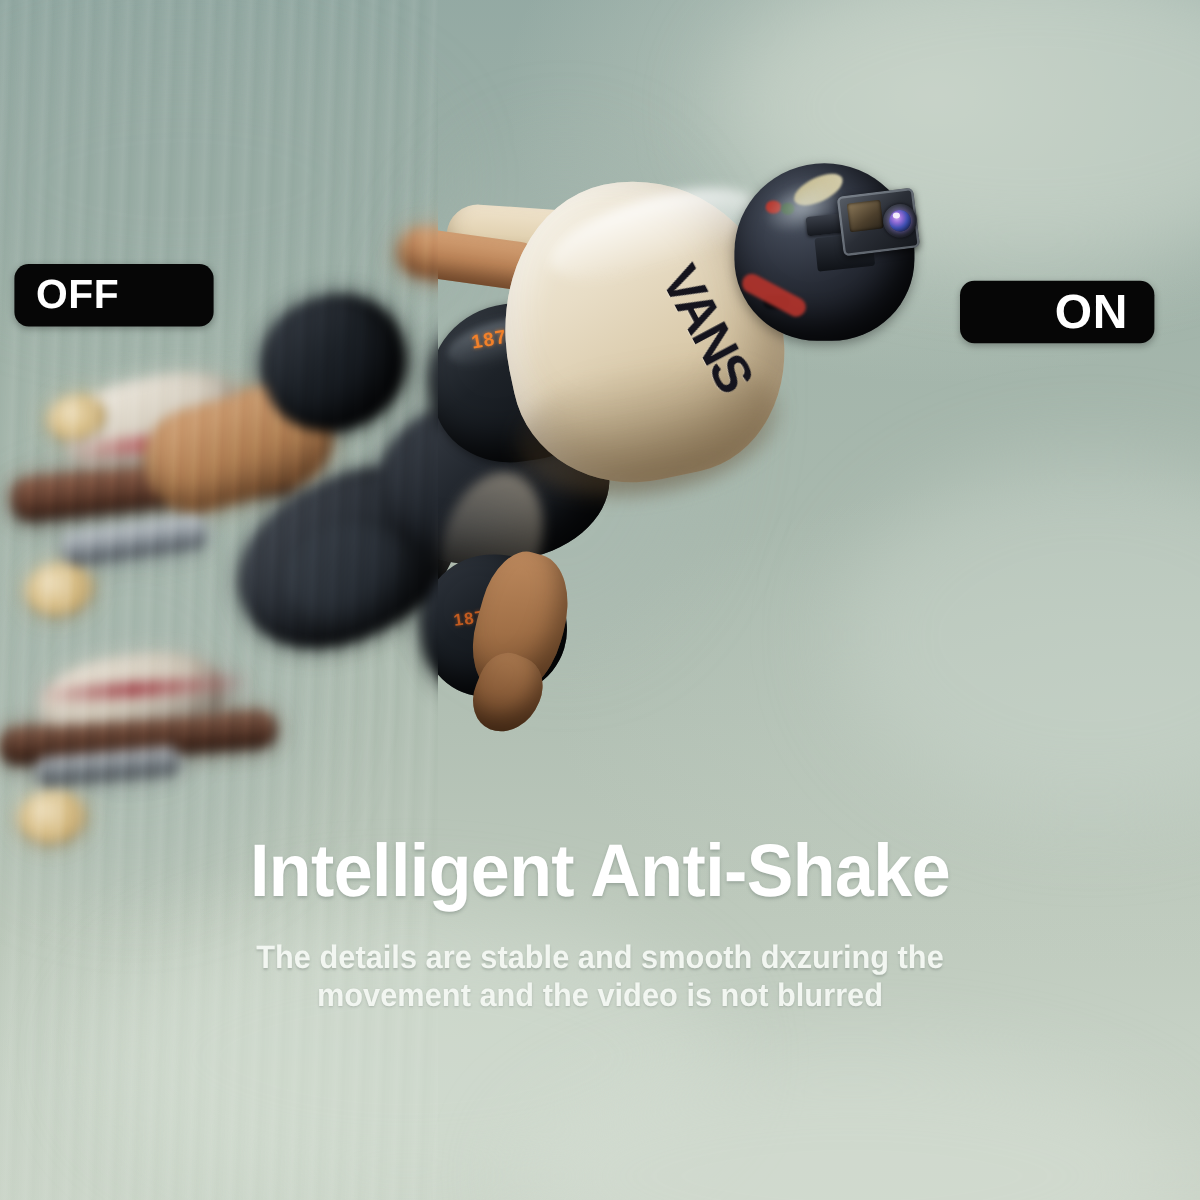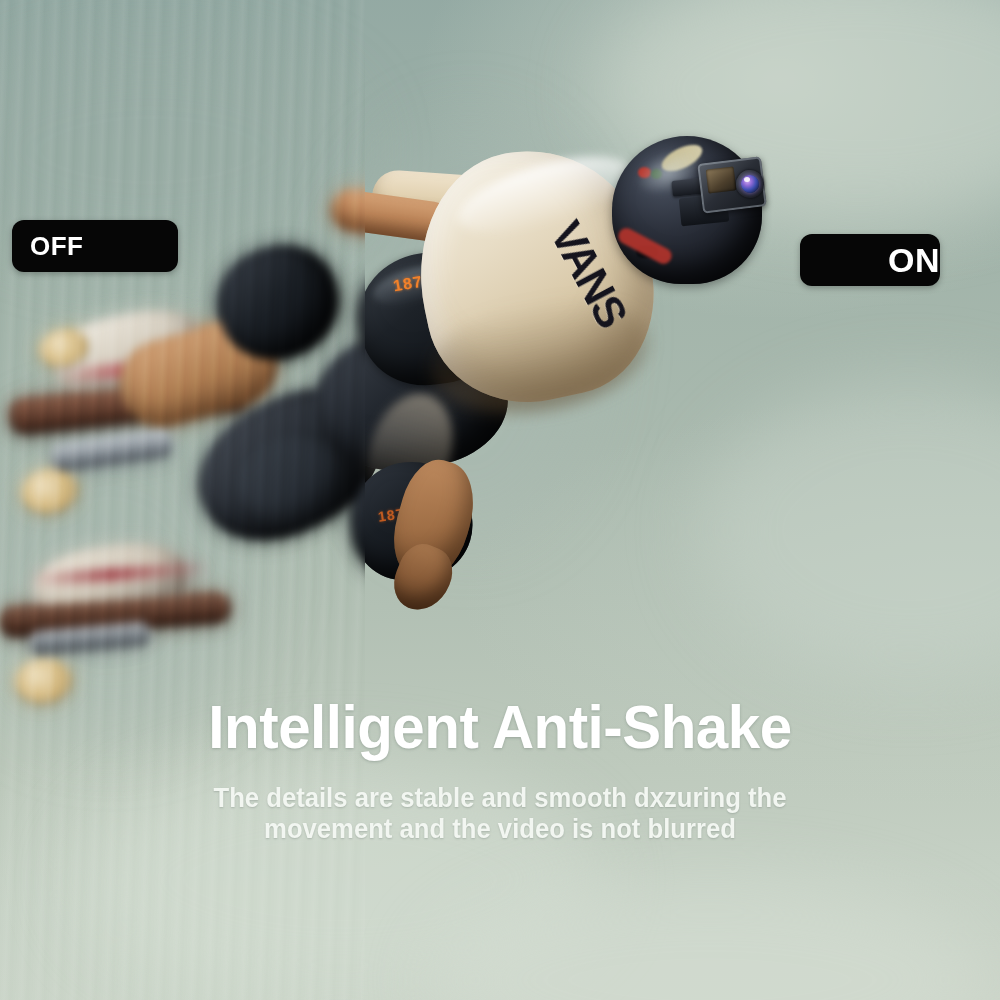--- a/index.html
+++ b/index.html
@@ -393,26 +393,26 @@
     color:#ffffff;
     font-weight:700;
     display:flex;
     align-items:center;
     letter-spacing:.5px;
     box-shadow:0 2px 6px rgba(0,0,0,.28);
   }
   #badge-off{
     left:12px;top:220px;width:148px;height:52px;
     justify-content:flex-start;padding-left:18px;
-    font-size:26px;
+    font-size:34px;
   }
   #badge-on{
     left:800px;top:234px;width:140px;height:52px;
-    justify-content:flex-end;
-    font-size:34px;
+    justify-content:flex-end;padding-right:22px;
+    font-size:40px;
   }
 
   
   #headline{
     position:absolute;
     left:0;right:0;top:696px;
     text-align:center;
     color:#ffffff;
     font-size:62px;
     font-weight:700;

